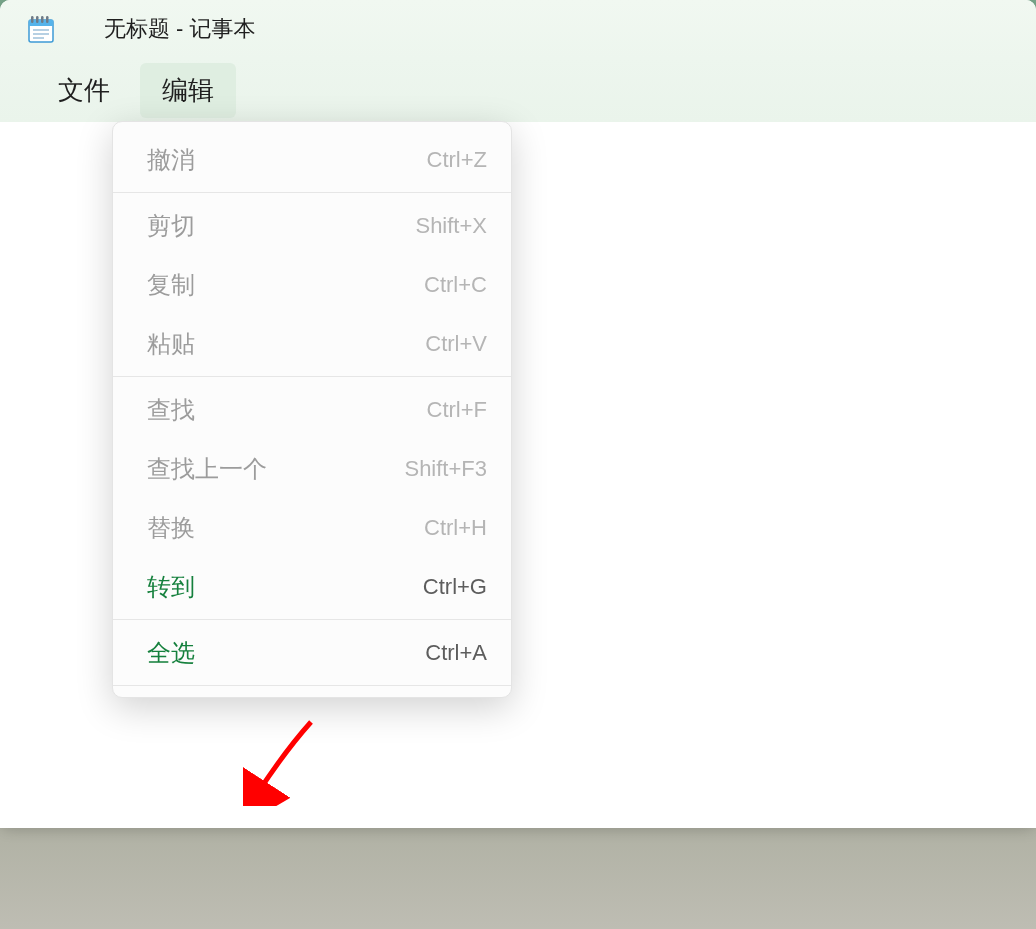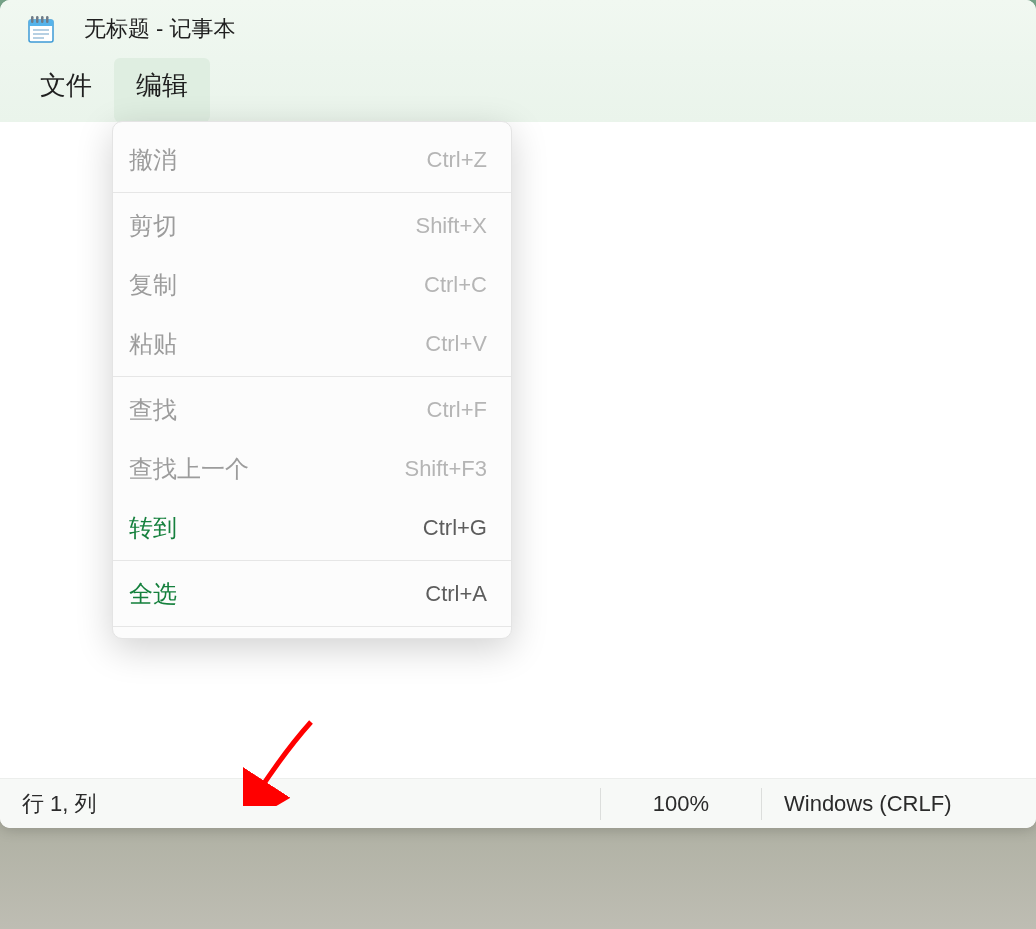--- a/index.html
+++ b/index.html
@@ -26,40 +26,42 @@
     overflow: visible;
   }
 
   .title-bar {
     height: 58px;
     background: linear-gradient(180deg, #f1f8f1 0%, #edf6ee 100%);
     display: flex;
     align-items: center;
     padding-left: 28px;
     border-radius: 10px 10px 0 0;
+    gap: 20px;
   }
   .app-icon {
     width: 26px;
     height: 28px;
     margin-right: 30px;
     position: relative;
   }
   .app-icon svg { display:block; }
 
   .title-text {
     font-size: 22px;
     color: #1f1f1f;
   }
 
   .menu-bar {
     height: 64px;
     background: linear-gradient(180deg, #edf6ee 0%, #eaf4eb 100%);
     display: flex;
-    padding-left: 18px;
-    gap: 0;
+    align-items: center;
+    padding-left: 36px;
+    gap: 8px;
   }
   .menu-item {
     font-size: 26px;
     color: #1f1f1f;
     padding: 10px 22px;
     border-radius: 6px;
     cursor: default;
   }
   .menu-item.active {
     background: #dfeee1;
@@ -100,26 +102,27 @@
     width: 400px;
     background: #fcfcfc;
     border: 1px solid #e4e4e4;
     border-radius: 10px;
     box-shadow: 0 10px 36px rgba(0,0,0,0.18);
     padding: 8px 0;
     z-index: 50;
   }
   .dd-item {
     height: 59px;
-    padding: 0 24px 0 16px;
+    padding: 0 24px 0 22px;
     display: flex;
     align-items: center;
     justify-content: space-between;
     font-size: 24px;
     cursor: default;
+    margin-left: 12px;
   }
   .dd-item .lbl { color: #15803d; }
   .dd-item .sc  { color: #5d5d5d; font-size: 22px; }
   .dd-item.disabled .lbl { color: #9c9c9c; }
   .dd-item.disabled .sc  { color: #b5b5b5; }
   .dd-item.hovered {
     background: #efefef;
     border-radius: 6px;
     margin: 0 6px;
     padding: 0 18px 0 16px;
@@ -164,27 +167,20 @@
     <span class="title-text">无标题 - 记事本</span>
   </div>
 
   <div class="menu-bar">
     <div class="menu-item">文件</div>
     <div class="menu-item active">编辑</div>
   </div>
 
   <div class="editor-area"></div>
 
-  <div class="status-bar">
-    <div class="status-segment" style="width:600px;">行 1, 列</div>
-    <div class="status-sep"></div>
-    <div class="status-segment" style="width:160px;justify-content:center;">100%</div>
-    <div class="status-sep"></div>
-    <div class="status-segment" style="flex:1;">Windows (CRLF)</div>
-  </div>
 
 </div>
 
 <div class="dropdown">
 
   <div class="dd-item disabled">
     <span class="lbl">撤消</span>
     <span class="sc">Ctrl+Z</span>
   </div>
   <div class="dd-sep"></div>
@@ -203,20 +199,24 @@
   </div>
   <div class="dd-sep"></div>
 
   <div class="dd-item disabled">
     <span class="lbl">查找</span>
     <span class="sc">Ctrl+F</span>
   </div>
   <div class="dd-item disabled">
     <span class="lbl">查找上一个</span>
     <span class="sc">Shift+F3</span>
+  </div>
+  <div class="dd-item disabled">
+    <span class="lbl">替换</span>
+    <span class="sc">Ctrl+H</span>
   </div>
   <div class="dd-item">
     <span class="lbl">转到</span>
     <span class="sc">Ctrl+G</span>
   </div>
   <div class="dd-sep"></div>
 
   <div class="dd-item">
     <span class="lbl">全选</span>
     <span class="sc">Ctrl+A</span>

